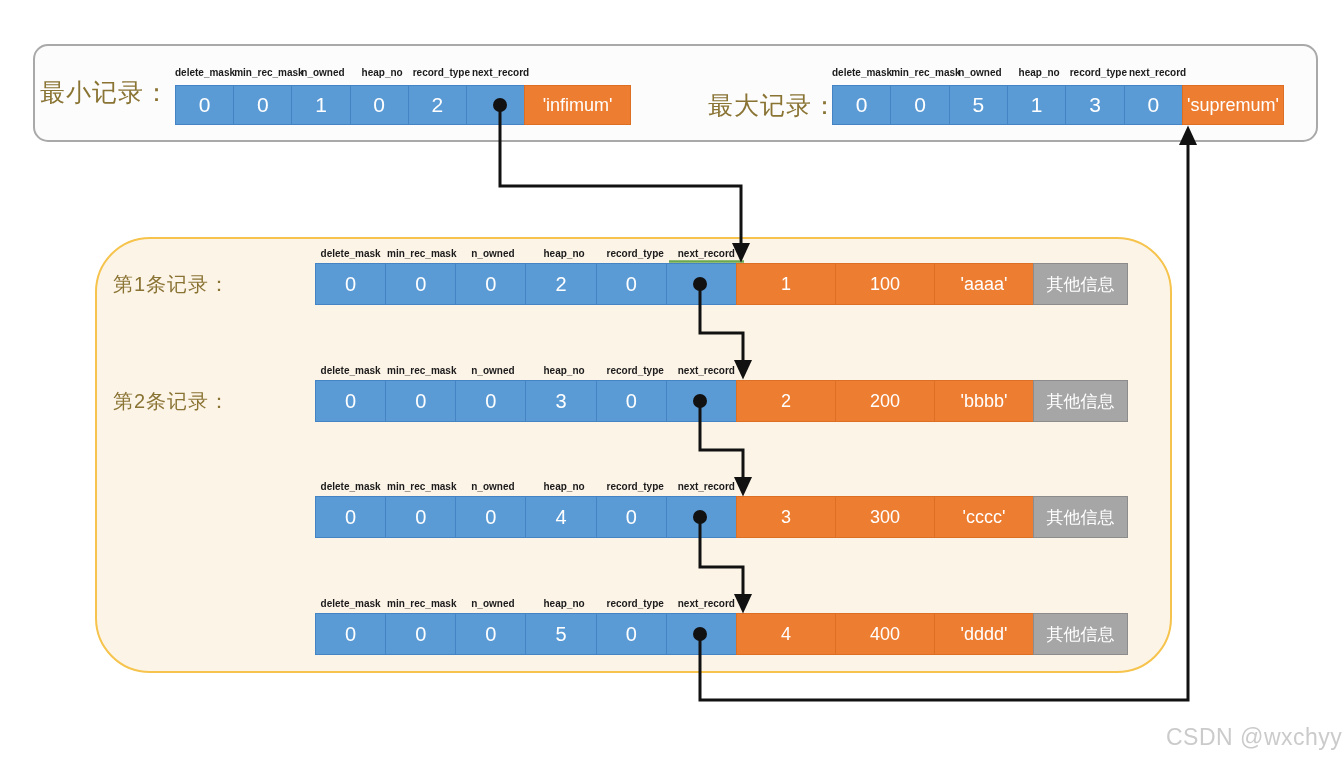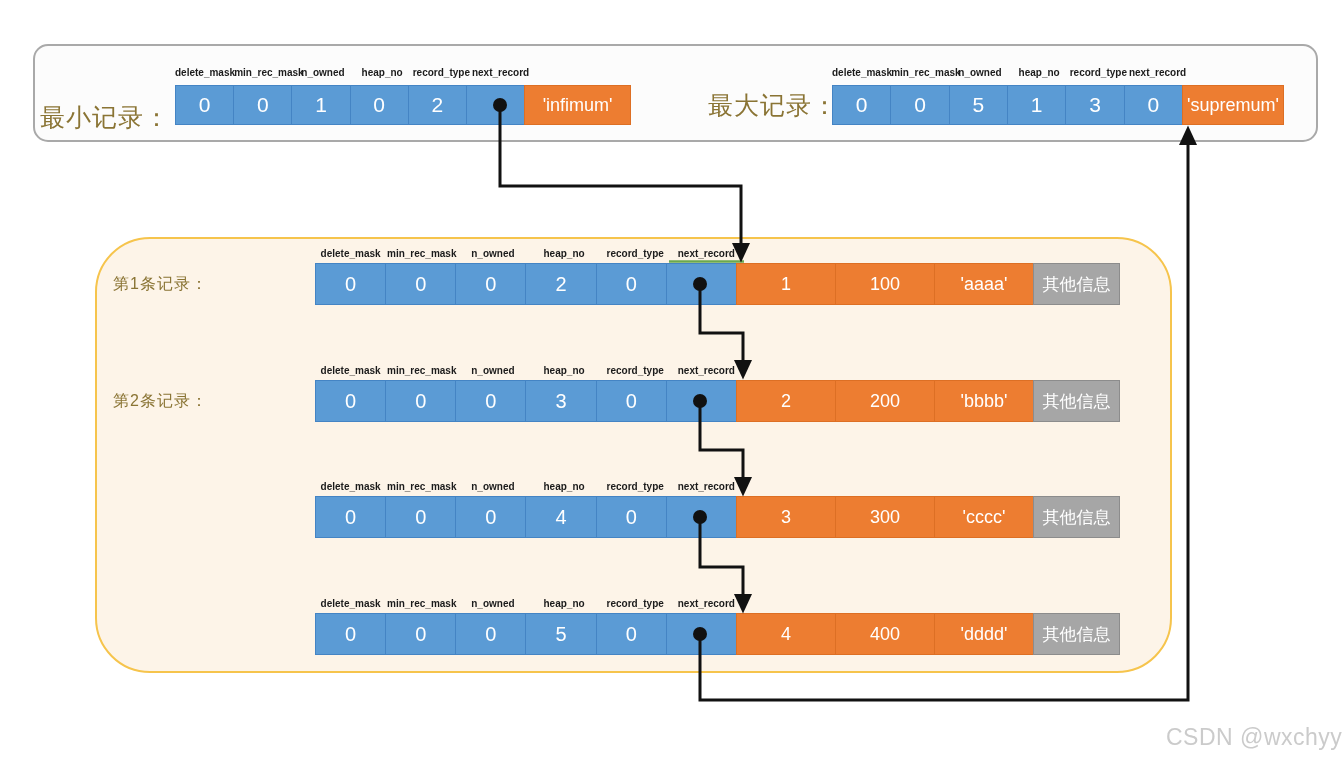--- a/index.html
+++ b/index.html
@@ -13,21 +13,21 @@
     background:#fcfcfc;border:2px solid #a9a9a9;border-radius:15px;
   }
   .bottom-box{
     left:95px;top:237px;width:1077px;height:436px;
     background:#fdf4e8;border:2px solid #f6c44c;border-radius:55px;
   }
   .rec-label{
     position:absolute;color:#8a7434;white-space:nowrap;z-index:2;
     font-size:25px;line-height:32px;letter-spacing:1px;
   }
-  .rec-label.small{font-size:16px;line-height:30px;}
+  .rec-label.small{font-size:20px;line-height:30px;}
   .fields{position:absolute;display:flex;z-index:2;}
   .fields span{
     display:block;text-align:center;font-size:10px;font-weight:bold;
     color:#1b1b1b;white-space:nowrap;line-height:13px;
   }
   .fields span.t{width:59.2px;}
   .fields span.b{width:71.17px;}
   .cells{position:absolute;display:flex;z-index:2;}
   .cell{
     box-sizing:border-box;display:flex;align-items:center;justify-content:center;
@@ -35,36 +35,36 @@
   }
   .cells .cell:first-child{margin-left:0;}
   .cell.blue{background:#5b9bd5;border-color:#4484c4;font-size:20px;}
   .cell.orange{background:#ed7d31;border-color:#dd6f24;font-size:18px;}
   .cell.gray{background:#a6a6a6;border-color:#8c8c8c;font-size:17px;font-weight:500;}
   .cells.top{height:40px;}
   .cells.top .cell.blue{width:59.2px;font-size:21px;}
   .cells.bottom{height:42px;}
   .cells.bottom .cell.blue{width:71.17px;font-size:20px;}
   .cells.bottom .cell.orange{width:100px;}
-  .cells.bottom .cell.gray{width:87px;}
+  .cells.bottom .cell.gray{width:95px;}
   .overlay{position:absolute;left:0;top:0;z-index:10;pointer-events:none;}
   .watermark{
     position:absolute;left:1166px;top:724px;font-size:23px;color:#cbcbcb;
     letter-spacing:0.5px;z-index:3;
   }
 </style>
 </head>
 <body>
 
 <div class="page">
 
   <div class="box top-box"></div>
   <div class="box bottom-box"></div>
 
-  <div class="rec-label" style="left:40px;top:101px">最小记录：</div>
+  <div class="rec-label" style="left:40px;top:76px">最小记录：</div>
   <div class="fields" style="left:175px;top:66px">
     <span class="t">delete_mask</span>
     <span class="t">min_rec_mask</span>
     <span class="t">n_owned</span>
     <span class="t">heap_no</span>
     <span class="t">record_type</span>
     <span class="t">next_record</span>
   </div>
   <div class="cells top" style="left:175px;top:85px">
     <div class="cell blue">0</div>

